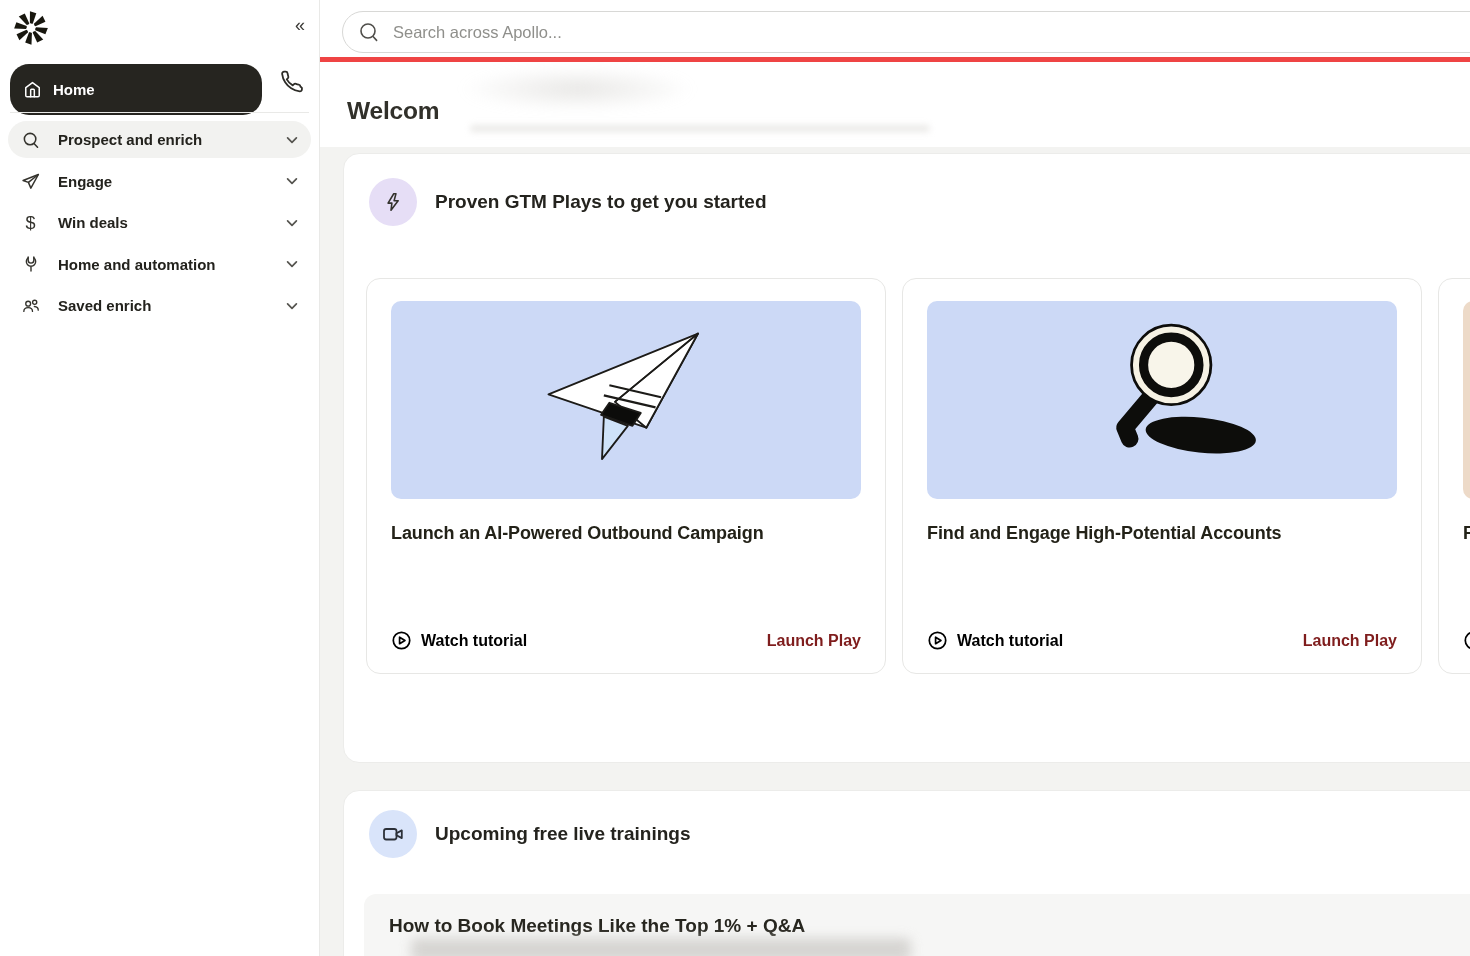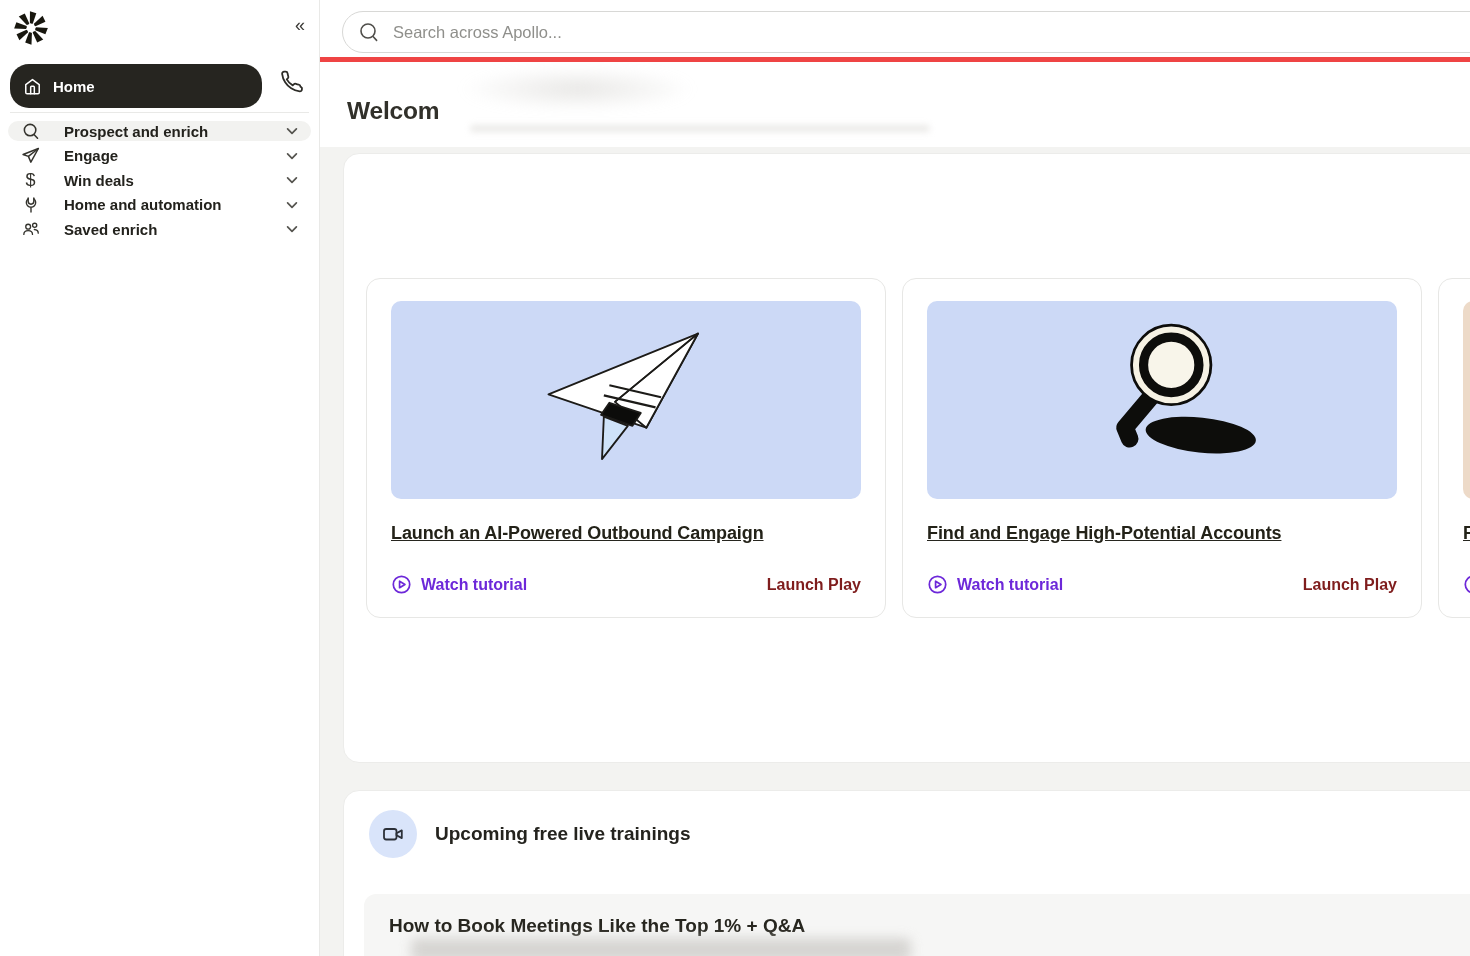--- a/index.html
+++ b/index.html
@@ -9,28 +9,28 @@
     font-family:"Liberation Sans", sans-serif; background:#ffffff; color:#27261f;
   }
   svg { display:block; }
 
   
   .sidebar { position:absolute; left:0; top:0; width:320px; height:956px;
     background:#ffffff; border-right:1px solid #e9e9e7; z-index:5; }
   .logo { position:absolute; left:13px; top:10px; width:36px; height:36px; }
   .collapse-btn { position:absolute; right:16px; top:16px; font-size:18px; color:#3a3936;
     letter-spacing:-2px; cursor:pointer; line-height:1; }
-  .home-btn { position:absolute; left:10px; top:64px; width:252px; height:44px;
+  .home-btn { position:absolute; left:10px; top:64px; width:252px; height:51px;
     background:#262520; border-radius:19px; display:flex; align-items:center; gap:11px;
     padding:0 13px; color:#ffffff; font-size:15px; font-weight:700; cursor:pointer; }
   .phone-btn { position:absolute; right:14px; top:70px; width:26px; height:26px; color:#2d2c27; cursor:pointer; }
   .sidebar-divider { position:absolute; left:10px; right:10px; top:112px; height:1px; background:#e9e9e7; }
   .nav { position:absolute; left:8px; right:8px; top:121px; }
-  .nav-item { height:20px; border-radius:19px; display:flex; align-items:center;
-    padding:0 11px 0 12px; gap:23px; margin-bottom:4.5px; font-size:15px; font-weight:600;
+  .nav-item { height:37px; border-radius:19px; display:flex; align-items:center;
+    padding:0 11px 0 12px; gap:17px; margin-bottom:4.5px; font-size:15px; font-weight:600;
     color:#23221d; cursor:pointer; }
   .nav-item.hovered { background:#f2f2f0; }
   .nav-icon { width:21px; height:21px; flex:0 0 21px; color:#34332d; display:flex;
     align-items:center; justify-content:center; }
   .dollar-glyph { font-size:18px; font-weight:400; color:#34332d; line-height:1; }
   .nav-label { flex:1; }
   .chev { width:16px; height:16px; color:#55544f; }
 
   
   .main-header { position:absolute; left:320px; right:0; top:0; height:62px;
@@ -60,27 +60,27 @@
   #gtm-card { top:6px; height:610px; }
   #trainings-card { top:643px; height:380px; }
   .section-header { position:absolute; left:25px; display:flex; align-items:center; gap:18px; }
   #gtm-card .section-header { top:24px; }
   #trainings-card .section-header { top:19px;align-items:center; }
   .icon-circle { width:48px; height:48px; border-radius:50%;
     display:flex; align-items:center; justify-content:center; color:#33322c; }
   .section-title { font-size:19px; font-weight:700; color:#24231e; }
 
   .cards-row { position:absolute; left:22px; top:124px; display:flex; gap:16px; }
-  .play-card { width:520px; height:340px; flex:0 0 520px; background:#fff;
-    border:1px solid #e7e7e5; border-radius:14px; padding:22px 24px; position:relative;text-decoration:underline; }
+  .play-card { width:520px; height:396px; flex:0 0 520px; background:#fff;
+    border:1px solid #e7e7e5; border-radius:14px; padding:22px 24px; position:relative; }
   .illus { height:198px; border-radius:10px; display:flex; align-items:center; justify-content:center; overflow:hidden; }
   .play-title { margin-top:24px; font-size:18px; font-weight:700; color:#232218; letter-spacing:-.1px; }
   .play-footer { position:absolute; left:24px; right:24px; bottom:22px;
     display:flex; justify-content:space-between; align-items:center; }
-  .watch-link { display:flex; align-items:center; gap:9px; color:#6d28d9;
+  .watch-link { display:flex; align-items:center; gap:9px; color:#000000;
     font-size:16px; font-weight:700; cursor:pointer; }
   .launch-link { font-size:16px; font-weight:700; color:#7f1d1d; cursor:pointer; }
 
   .training-item { position:absolute; left:20px; top:103px; width:1190px; height:270px;
     background:#f6f6f5; border-radius:12px; padding:21px 25px; cursor:pointer; }
   .training-title { font-size:19px; font-weight:700; color:#26251e; margin:0; }
   .training-blur { position:absolute; left:47px; top:44px; width:500px; height:24px;
     background:#cfcdca; filter:blur(6px); border-radius:5px; opacity:.8; }
 </style>
 </head>
@@ -200,20 +200,28 @@
 
 <div class="welcome-band">
   <h1 class="welcome-title">Welcom</h1>
   <div class="blur-smudge"></div>
   <div class="blur-underline"></div>
 </div>
 
 <div class="content">
 
   <div class="section-card" id="gtm-card">
+    <div class="section-header">
+      <div class="icon-circle" style="background: rgb(230, 222, 246);">
+        <svg width="22" height="22" viewBox="0 0 24 24" fill="none" stroke="currentColor" stroke-width="1.7" stroke-linejoin="round">
+          <path d="M12.8 3 L6.6 13.2 h4.2 L9.8 21 L17.6 10.6 h-4.4 L15.2 3 Z"></path>
+        </svg>
+      </div>
+      <div class="section-title">Proven GTM Plays to get you started</div>
+    </div>
 
     <div class="cards-row">
 
       <div class="play-card">
         <div class="illus" style="background: rgb(204, 217, 246);">
           <svg width="240" height="190" viewBox="0 0 260 200">
             <g stroke="#1c1b18" stroke-width="2" stroke-linejoin="round">
               <polygon points="208,28 46,94 152,130" fill="#ffffff"></polygon>
               <polygon points="208,28 118,102 152,130" fill="#ffffff"></polygon>
               <path d="M208 28 L118 102" fill="none" stroke-width="1.6"></path>

